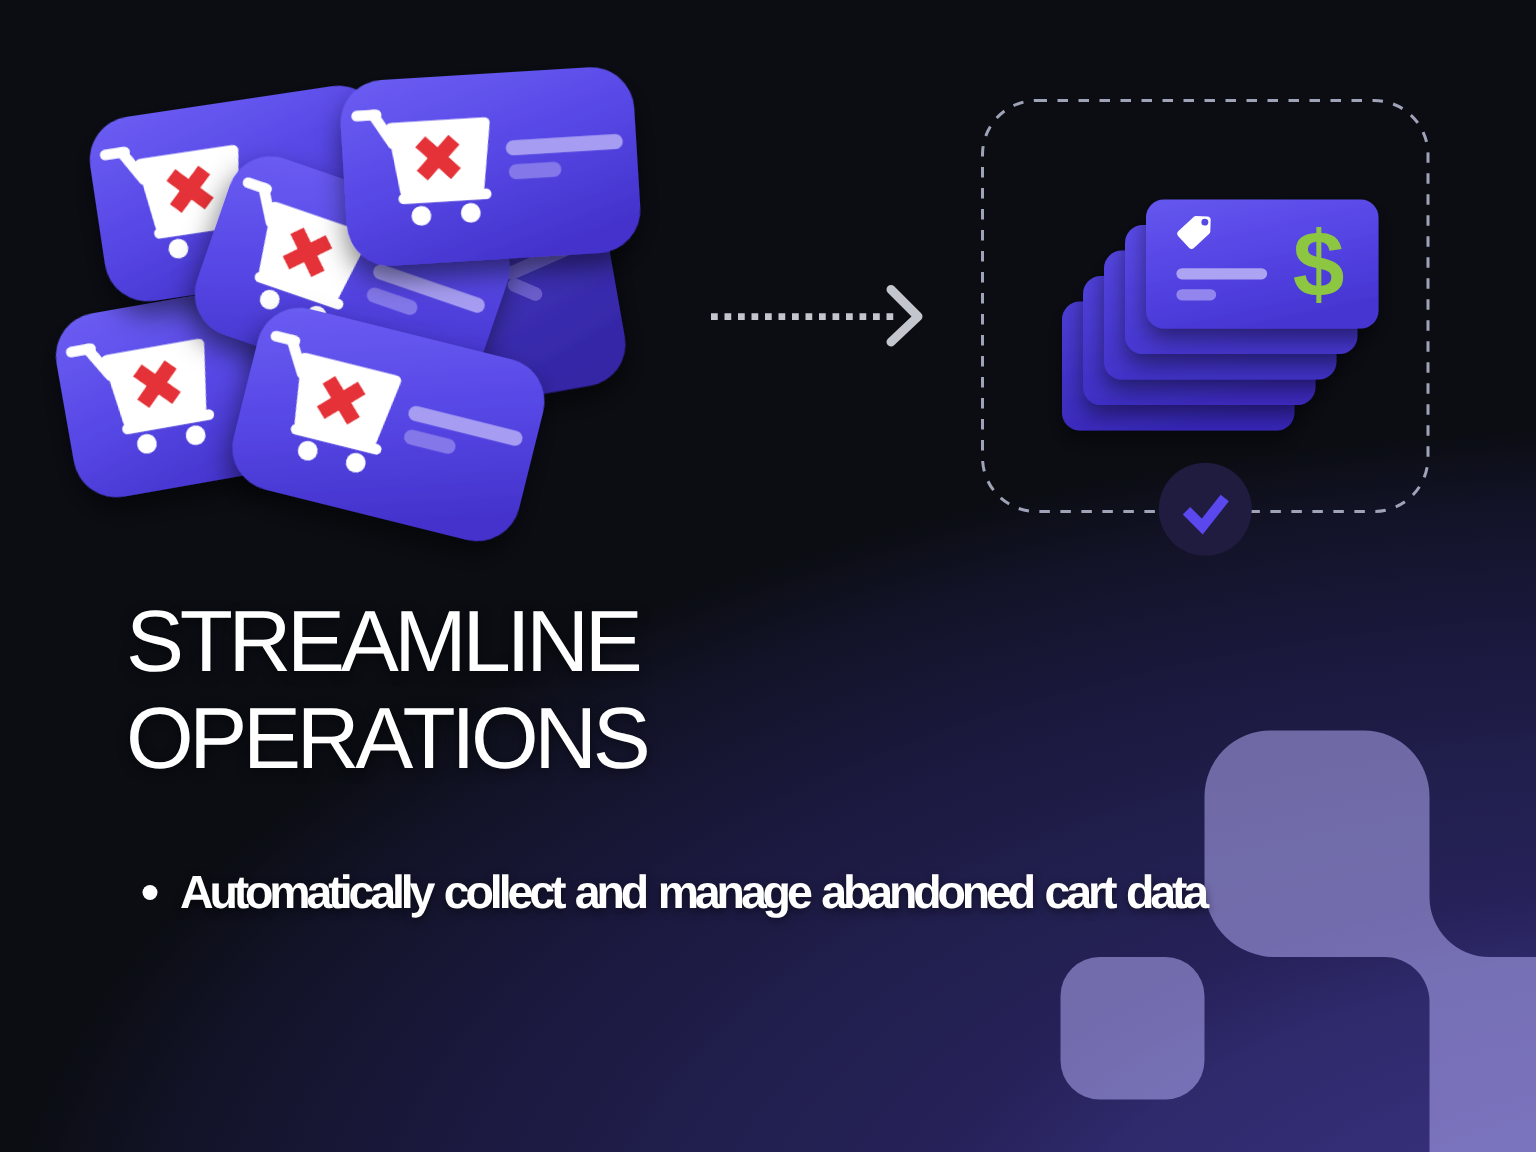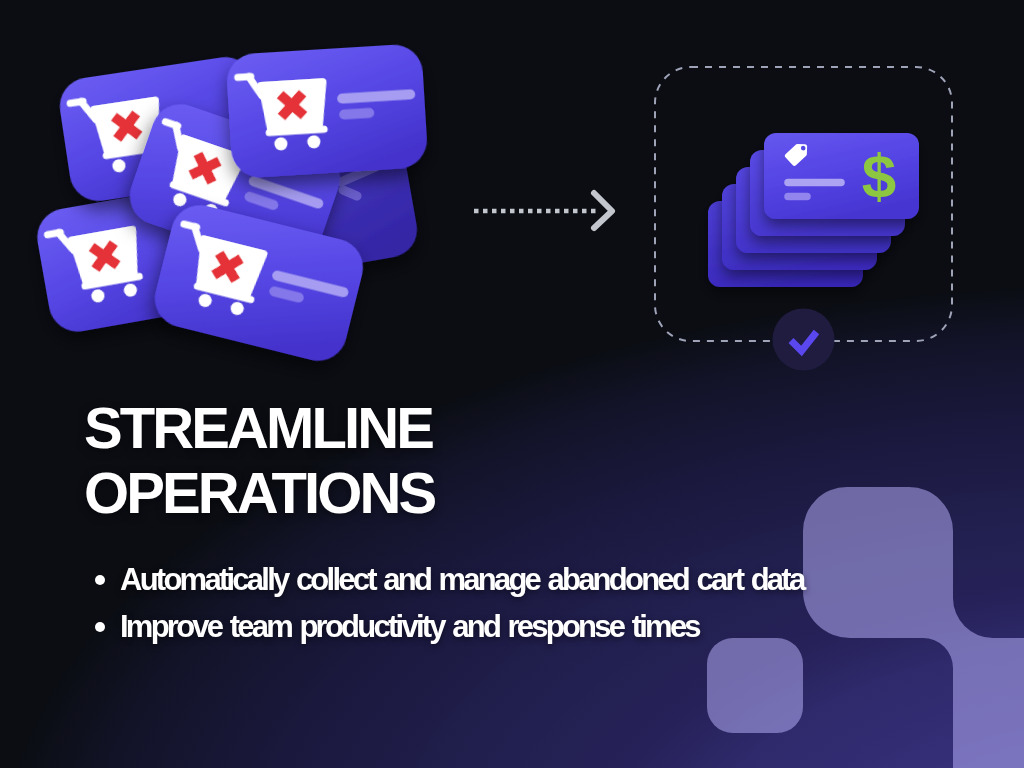--- a/index.html
+++ b/index.html
@@ -7,26 +7,26 @@
     width:1024px;height:768px;overflow:hidden;position:relative;
     font-family:"Liberation Sans",sans-serif;
     background:
       radial-gradient(110% 75% at 110% 112%,
         #453a9c 0%, #37307c 18%, #2e2a6b 38%, #262158 47%,
         #222050 58%, #1a183c 77%, #13142a 90%, #0b0d13 100%);
   }
   .abs{position:absolute;}
   h1{
     position:absolute;left:84px;top:395px;margin:0;
-    font-size:58px;line-height:65px;font-weight:bold;color:#ffffff;
+    font-size:58px;line-height:65px;font-weight:normal;color:#ffffff;
     letter-spacing:-2.9px;
     text-shadow:0 2px 8px rgba(0,0,0,0.5);
   }
   ul.bullets{
-    position:absolute;left:120px;top:557px;margin:0;padding:0;list-style:none;
+    position:absolute;left:120px;top:572px;margin:0;padding:0;list-style:none;
     color:#fff;font-size:31px;font-weight:bold;letter-spacing:-2.75px;word-spacing:2.5px;
   }
   ul.bullets li{position:relative;height:46.5px;line-height:46.5px;white-space:nowrap;
     text-shadow:0 2px 6px rgba(0,0,0,0.5);}
   ul.bullets li::before{
     content:"";position:absolute;left:-25.5px;top:18px;width:10px;height:10px;border-radius:50%;
     background:#fff;
   }
 </style>
 </head>
@@ -155,14 +155,13 @@
     <line x1="343" y1="190" x2="357" y2="196"></line>
   </g>
   <use href="#cardCL" transform="translate(235,187) rotate(19)" filter="url(#pileShadow)"></use>
   <use href="#cardCL" transform="translate(327,111) rotate(-3.5)" filter="url(#pileShadow)"></use>
   <use href="#cardCL" transform="translate(259,283) rotate(14)" filter="url(#pileShadow)"></use>
 </svg>
 
 <h1>STREAMLINE<br>OPERATIONS</h1>
 <ul class="bullets">
   <li>Automatically collect and manage abandoned cart data</li>
-  <li>Improve team productivity and response times</li>
 </ul>
 
 </body></html>

